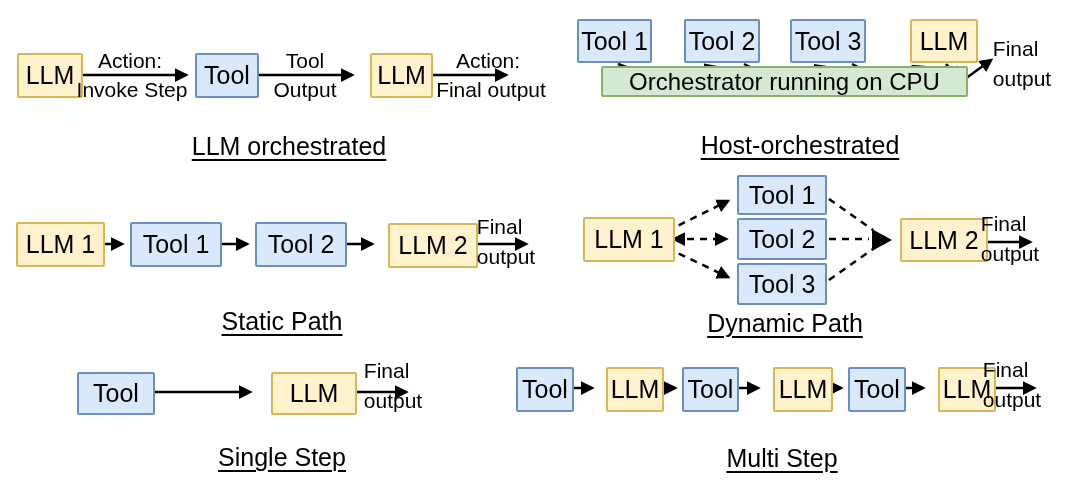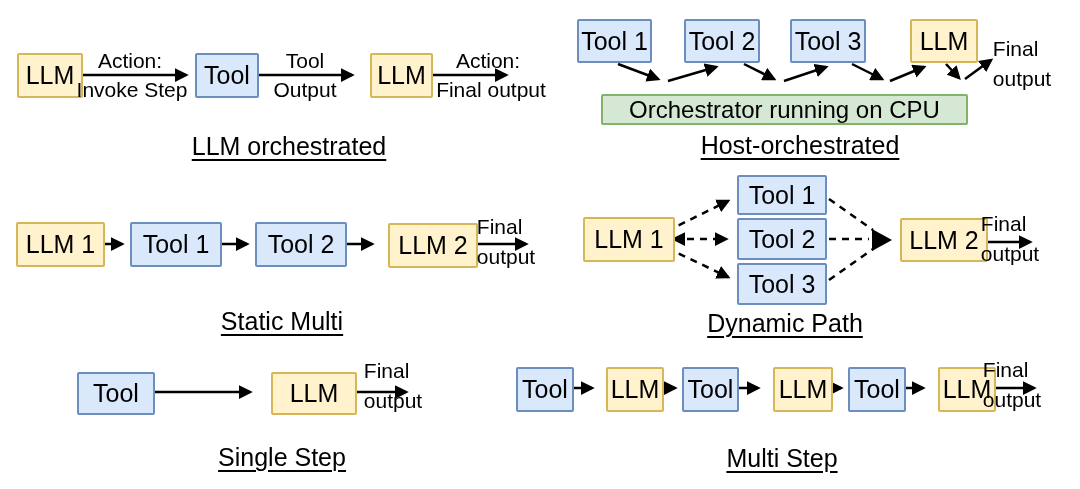--- a/index.html
+++ b/index.html
@@ -104,38 +104,38 @@
     <div class="elabel" style="left:488px;top:49px">Action:</div>
     <div class="elabel" style="left:491px;top:78px">Final output</div>
     <div class="caption" style="left:289px;top:132px">LLM orchestrated</div>
   </div>
 
   <div>
     <div class="node tool" style="left:577px;top:19px;width:75px;height:44px">Tool 1</div>
     <div class="node tool" style="left:684px;top:19px;width:76px;height:44px">Tool 2</div>
     <div class="node tool" style="left:790px;top:19px;width:76px;height:44px">Tool 3</div>
     <div class="node llm" style="left:902px;top:19px;width:68px;height:44px">LLM</div>
-    <div class="node orch" style="left:601px;top:94px;width:367px;height:31px">Orchestrator running on CPU</div>
+    <div class="node orch" style="left:601px;top:66px;width:367px;height:31px">Orchestrator running on CPU</div>
     <div class="final" style="left:1022px;top:34px">
       <div>Final</div>
       <div>output</div>
     </div>
     <div class="caption" style="left:800px;top:131px">Host-orchestrated</div>
   </div>
 
   <div>
     <div class="node llm" style="left:8px;top:222px;width:89px;height:45px">LLM 1</div>
     <div class="node tool" style="left:130px;top:222px;width:92px;height:45px">Tool 1</div>
     <div class="node tool" style="left:255px;top:222px;width:92px;height:45px">Tool 2</div>
     <div class="node llm" style="left:380px;top:223px;width:90px;height:45px">LLM 2</div>
     <div class="final" style="left:506px;top:212px">
       <div>Final</div>
       <div>output</div>
     </div>
-    <div class="caption" style="left:282px;top:307px">Static Multi</div>
+    <div class="caption" style="left:282px;top:307px">Static Path</div>
   </div>
 
   <div>
     <div class="node llm" style="left:575px;top:217px;width:92px;height:45px">LLM 1</div>
     <div class="node tool" style="left:737px;top:175px;width:90px;height:40px">Tool 1</div>
     <div class="node tool" style="left:737px;top:218px;width:90px;height:42px">Tool 2</div>
     <div class="node tool" style="left:737px;top:263px;width:90px;height:42px">Tool 3</div>
     <div class="node llm" style="left:892px;top:218px;width:88px;height:44px">LLM 2</div>
     <div class="final" style="left:1010px;top:209px">
       <div>Final</div>

